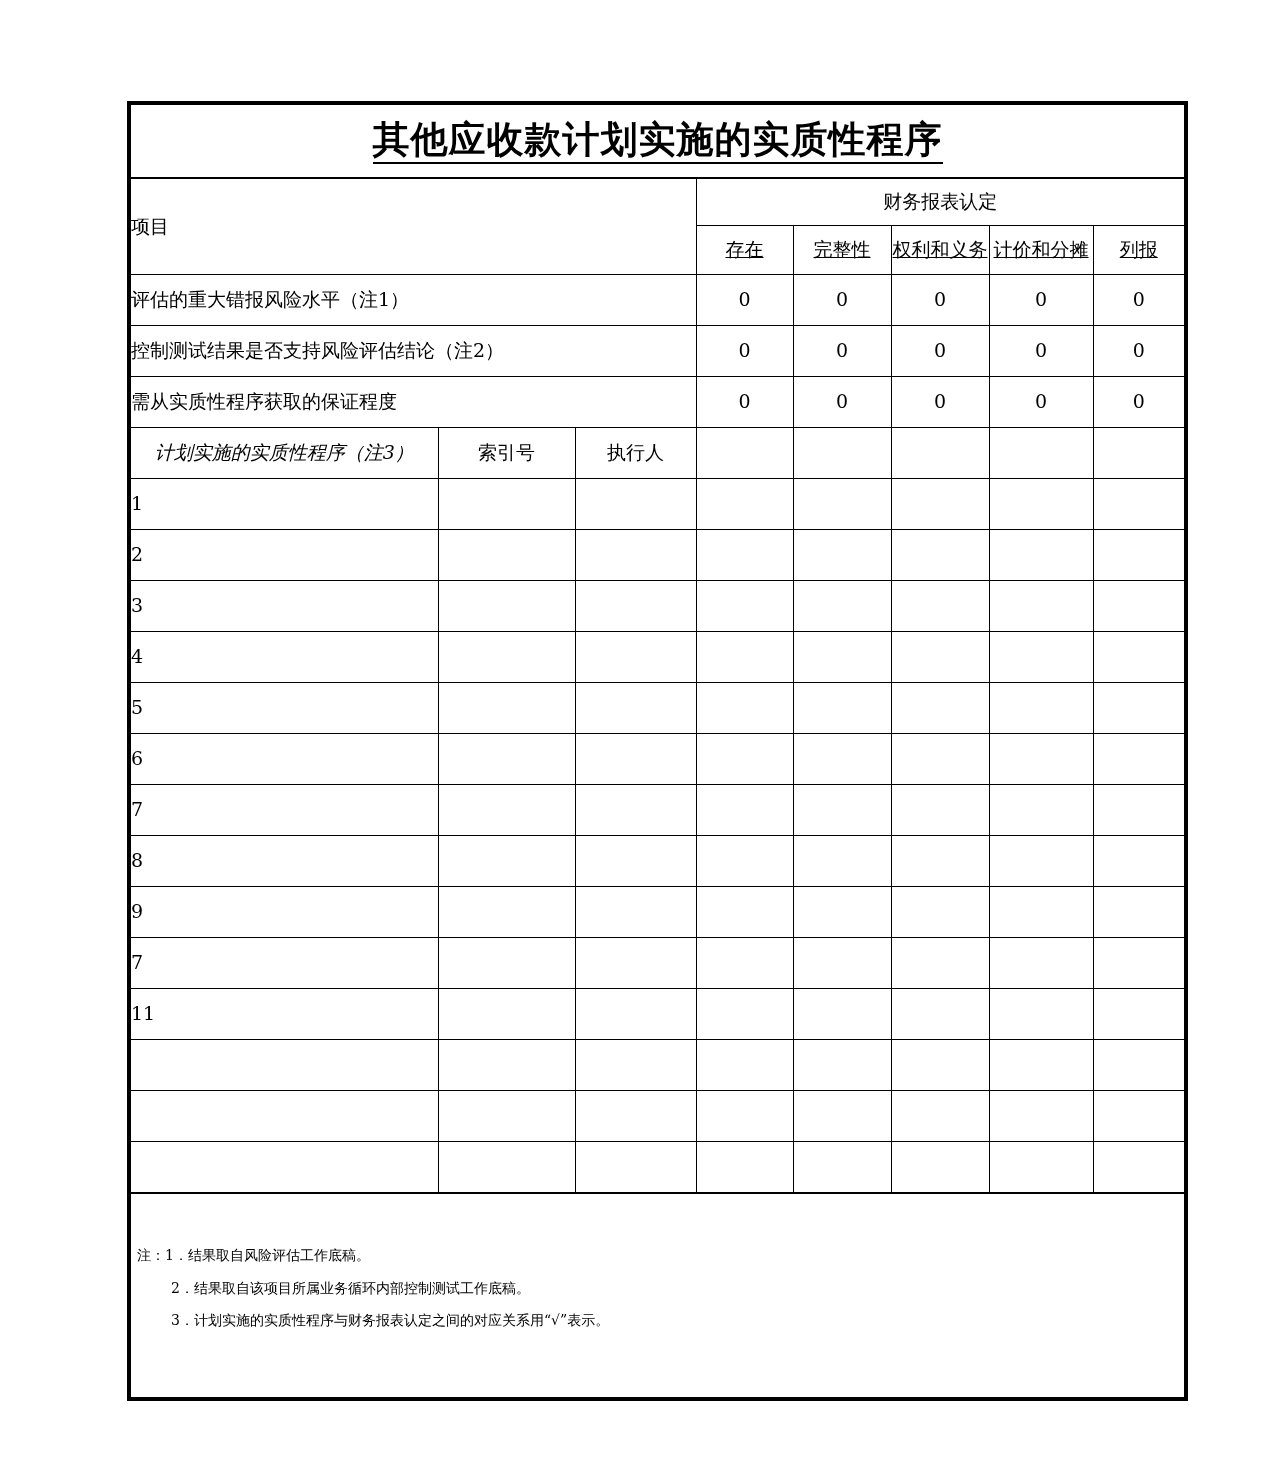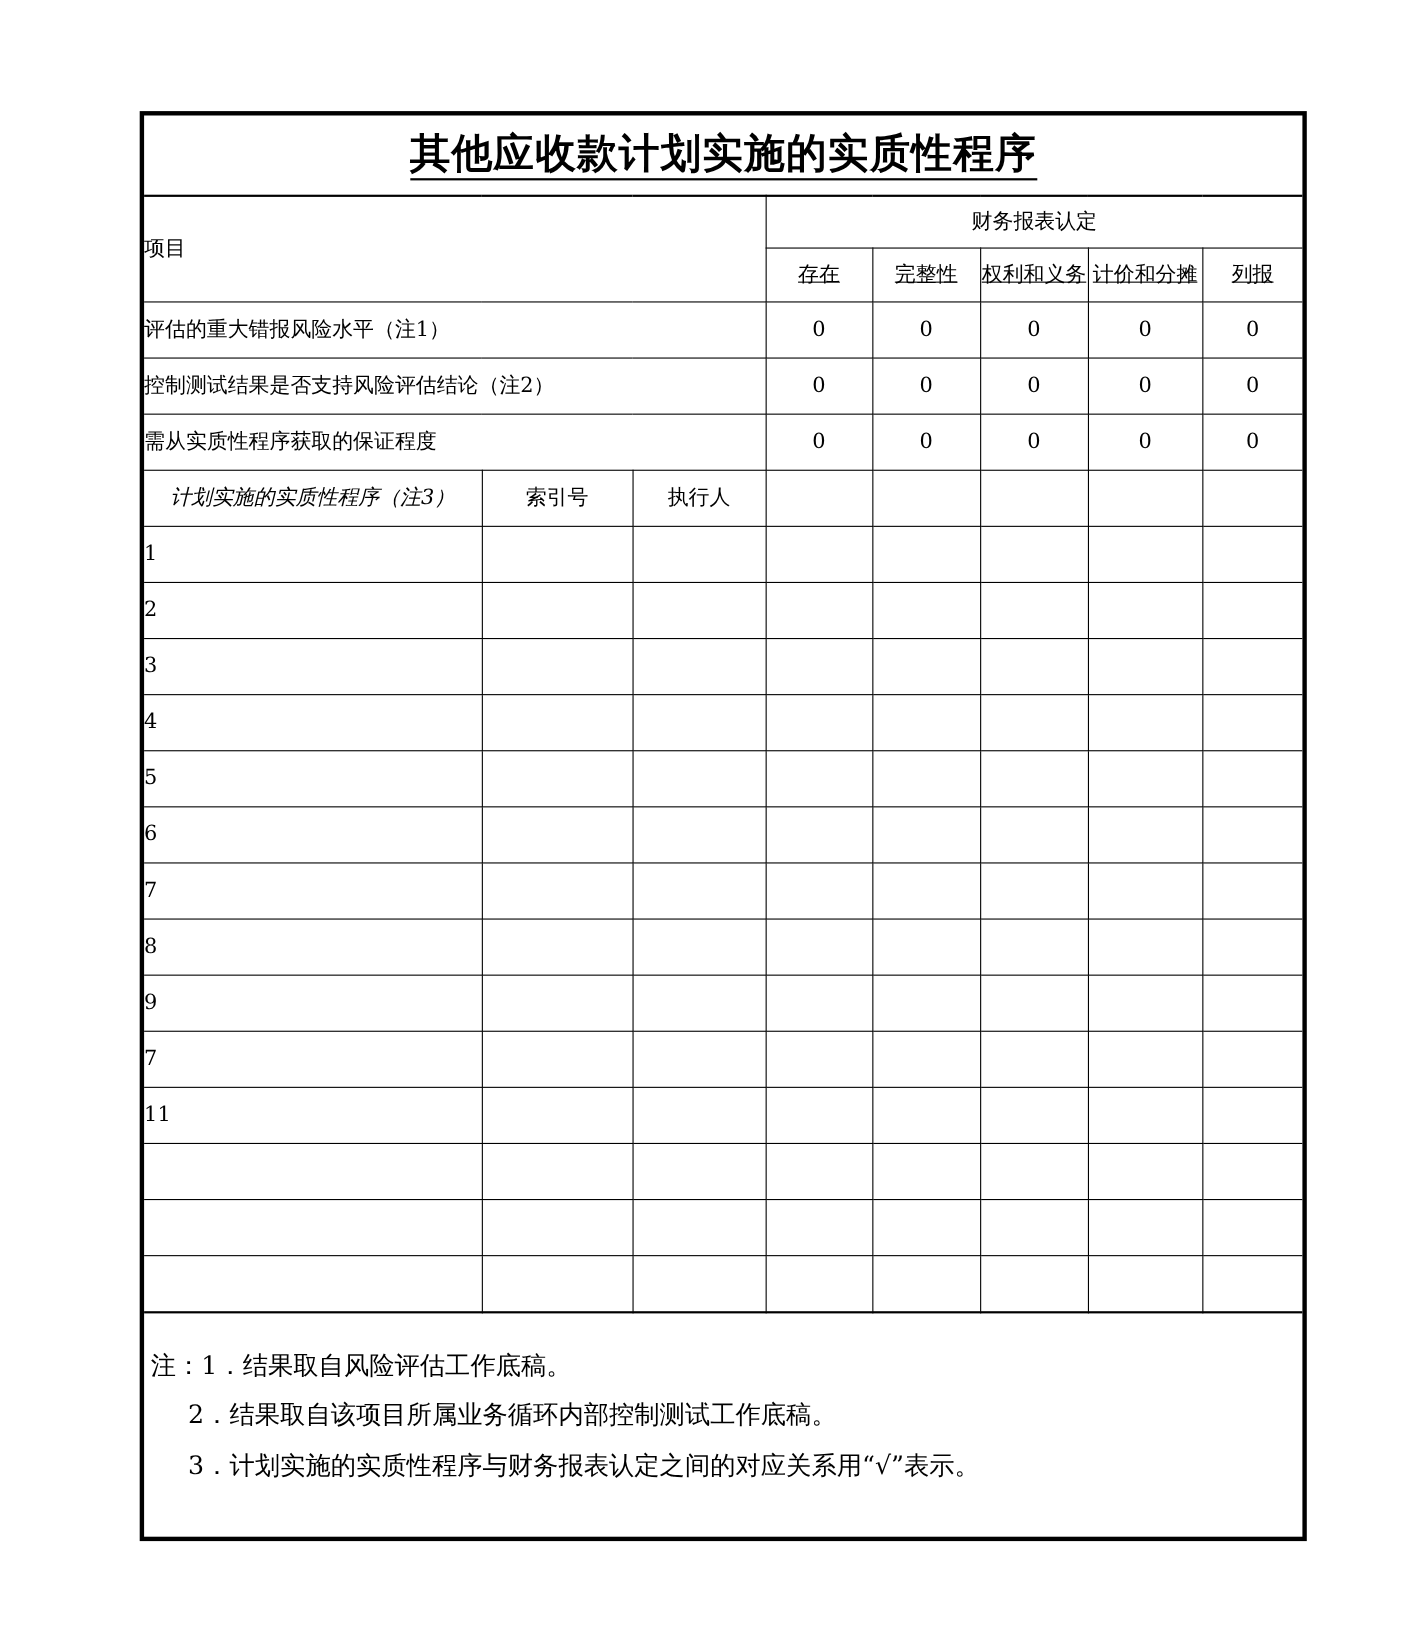--- a/index.html
+++ b/index.html
@@ -129,21 +129,21 @@
   .notes-cell {
     border-left: none !important;
     border-right: none !important;
     border-bottom: none !important;
     border-top: 2px solid #000000 !important;
     height: 188px;
     vertical-align: top;
     padding: 14px 0 0 0;
   }
   .note-line {
-    font-size: 23px;
+    font-size: 14px;
     line-height: 1.35;
     padding: 7px 0 7px 6px;
     white-space: nowrap;
   }
   .note-line.indented { padding-left: 40px; }
 </style>
 </head>
 <body>
 
 <div class="page">

